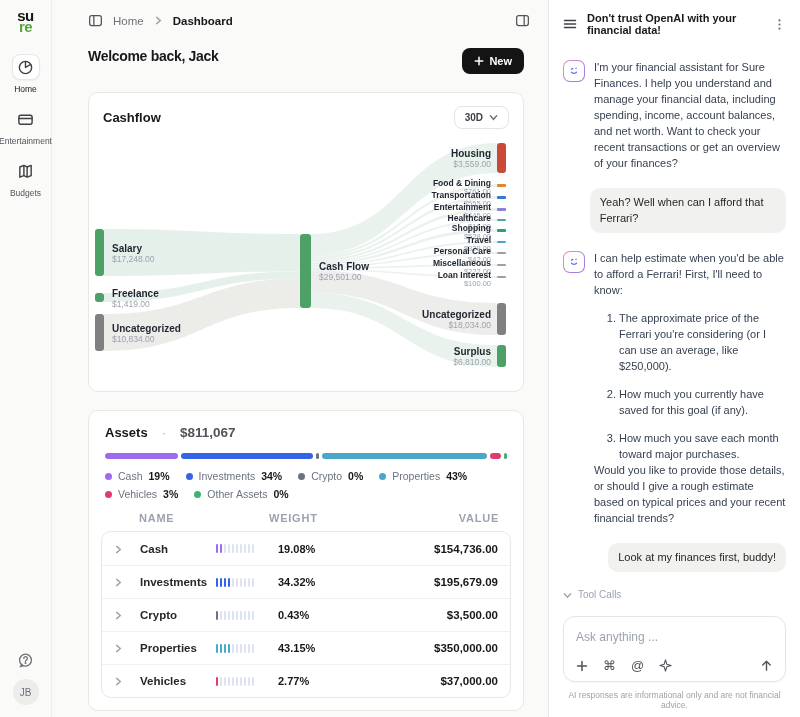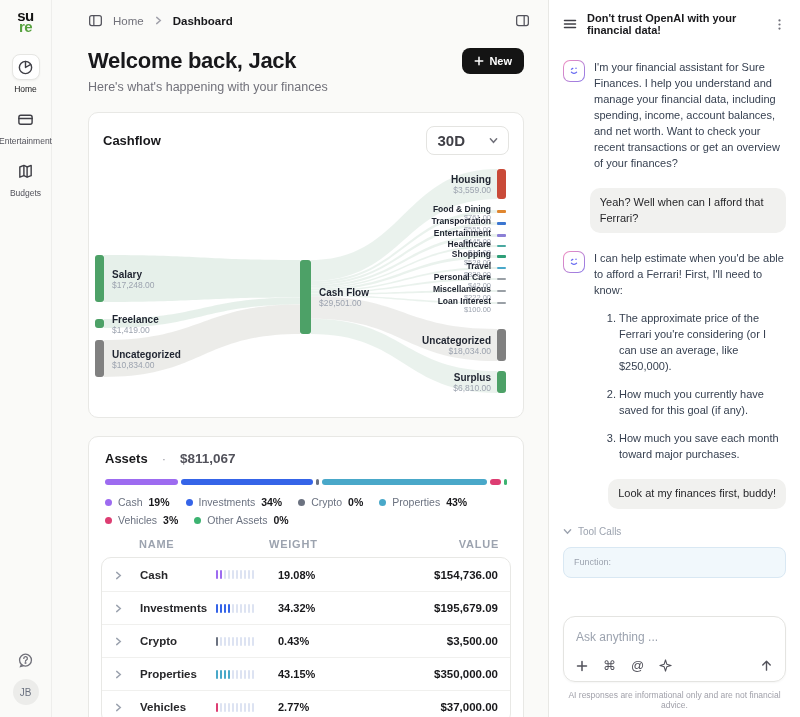--- a/index.html
+++ b/index.html
@@ -20,28 +20,28 @@
   .help-btn { color:#71717a; margin-bottom:10px; }
   .user-avatar { width:26px; height:26px; border-radius:50%; background:#ececea; color:#6b7280; font-size:10px; display:flex; align-items:center; justify-content:center; }
 
   
   .main { width:496px; flex:0 0 496px; overflow:hidden; }
   .crumb-row { display:flex; align-items:center; gap:10px; padding:13px 18px 0 36px; color:#52525b; }
   .crumb-home { font-size:11.5px; color:#71717a; }
   .crumb-cur { font-size:11.5px; color:#18181b; font-weight:600; }
   .crumb-row .flex1 { flex:1; }
   .welcome-row { display:flex; align-items:flex-start; justify-content:space-between; padding:20px 24px 0 36px; }
-  .welcome-title { font-size:22px; font-weight:700; letter-spacing:-0.3px; }
+  .welcome-title { font-size:14px; font-weight:700; letter-spacing:-0.3px; }
   .welcome-sub { font-size:12.5px; color:#71717a; margin-top:6px; }
   .new-btn { background:#141414; color:#fff; border:none; border-radius:8px; font-size:11px; font-weight:600; padding:7px 12px; display:flex; align-items:center; gap:5px; cursor:pointer; }
 
   .card { background:#fff; border:1px solid #e8e8e5; border-radius:10px; margin:18px 24px 0 36px; }
   .card-head { display:flex; align-items:center; justify-content:space-between; padding:13px 14px 0 14px; }
   .card-title { font-size:13px; font-weight:700; }
-  .range-select { display:flex; align-items:center; gap:24px; border:1px solid #e4e4e1; border-radius:8px; background:#fff; padding:5px 10px; font-size:15px; font-weight:600; color:#3f3f46; cursor:pointer; }
+  .range-select { display:flex; align-items:center; gap:6px; border:1px solid #e4e4e1; border-radius:8px; background:#fff; padding:5px 10px; font-size:10px; font-weight:600; color:#3f3f46; cursor:pointer; }
   .sankey-wrap { padding:4px 6px 8px; }
 
   
   .assets-head { display:flex; align-items:baseline; gap:14px; padding:14px 16px 0; }
   .assets-total { font-size:13.5px; font-weight:600; color:#52525b; }
   .assets-dot { color:#a1a1aa; font-size:13px; }
   .alloc-bar { display:flex; gap:3px; height:6px; margin:13px 16px 0; }
   .alloc-seg { border-radius:3px; min-width:3px; height:6px; }
   .legend { display:flex; flex-wrap:wrap; gap:6px 16px; padding:11px 16px 0; }
   .legend-item { display:flex; align-items:center; gap:6px; font-size:10.5px; color:#6b7280; }
@@ -156,21 +156,20 @@
       <svg class="icon" width="15" height="15" viewBox="0 0 18 18" fill="none" stroke="currentColor" stroke-width="1.5">
           <rect x="2" y="3" width="14" height="12" rx="2.5"></rect>
           <path d="M11 3 V15"></path>
         </svg>
     </span>
   </div>
 
   <div class="welcome-row">
     <div>
       <h1 class="welcome-title">Welcome back, Jack</h1>
-      <div class="welcome-sub">Here's what's happening with your finances</div>
     </div>
     <button class="new-btn">
       <svg class="icon" width="10" height="10" viewBox="0 0 12 12" fill="none" stroke="#fff" stroke-width="1.8" stroke-linecap="round">
           <path d="M6 1.5 V10.5 M1.5 6 H10.5"></path>
         </svg>
       <span>New</span>
     </button>
   </div>
 
   <section class="card">
@@ -463,20 +462,21 @@
             <path d="M3.4 7.2 c1.2 1.6 4 1.6 5.2 0"></path>
           </svg>
       </span>
       <div class="msg-text">
         <p>I can help estimate when you'd be able to afford a Ferrari! First, I'll need to know:</p>
         <ol>
           <li>The approximate price of the Ferrari you're considering (or I can use an average, like $250,000).</li>
           <li>How much you currently have saved for this goal (if any).</li>
           <li>How much you save each month toward major purchases.</li>
         </ol>
+        <p>Would you like to provide those details, or should I give a rough estimate based on typical prices and your recent financial trends?</p>
       </div>
     </div>
 
     <div class="bubble-row">
         <div class="bubble">Look at my finances first, buddy!</div>
       </div>
 
     <div class="tool-row">
       <svg class="icon" width="9" height="9" viewBox="0 0 10 10" fill="none" stroke="currentColor" stroke-width="1.5" stroke-linecap="round">
           <path d="M1.5 3 L5 7 L8.5 3"></path>

